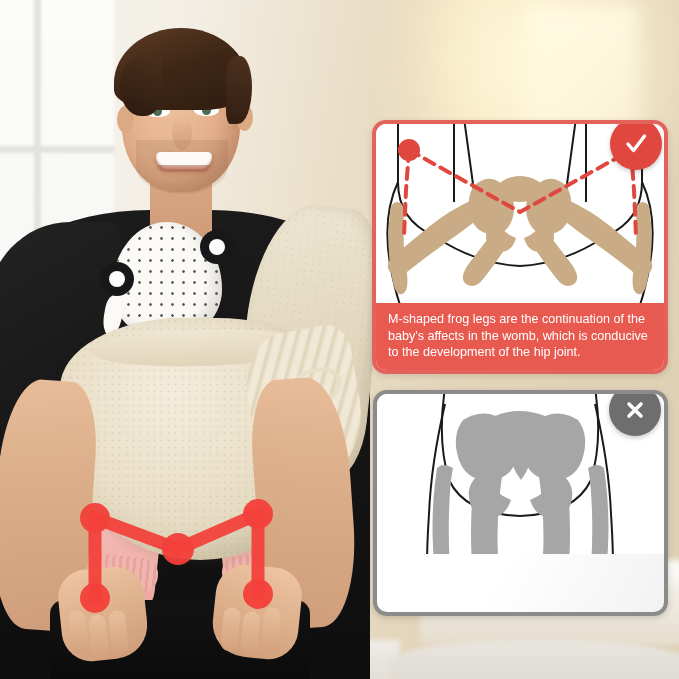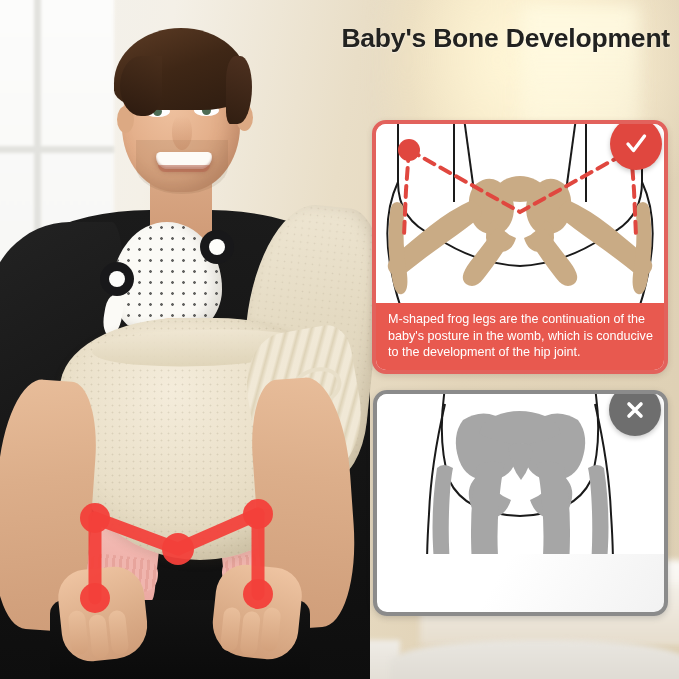--- a/index.html
+++ b/index.html
@@ -377,21 +377,20 @@
         <circle cx="95" cy="518" r="15"></circle>
         <circle cx="258" cy="514" r="15"></circle>
         <circle cx="178" cy="549" r="16"></circle>
         <circle cx="95" cy="598" r="15"></circle>
         <circle cx="258" cy="594" r="15"></circle>
       </g>
     </svg>
   </div>
 
   <div class="title">
-    <div>Baby's Bone Development</div>
   </div>
 
   <div class="card card-good">
     <svg class="diagram" viewBox="0 0 288 180">
       <rect x="0" y="0" width="288" height="180" fill="#ffffff"></rect>
 
       <path d="M22,-6 L22,58 Q22,96 58,112 Q100,140 144,142 Q188,140 230,112 Q266,96 266,58 L266,-6" fill="none" stroke="#1a1a1a" stroke-width="2"></path>
       <path d="M78,-6 L78,78" fill="none" stroke="#1a1a1a" stroke-width="2"></path>
       <path d="M88,-6 L100,82" fill="none" stroke="#1a1a1a" stroke-width="2"></path>
       <path d="M188,82 L200,-6" fill="none" stroke="#1a1a1a" stroke-width="2"></path>
@@ -424,21 +423,21 @@
       <circle cx="33" cy="26" r="11" fill="#e0473f"></circle>
       <circle cx="255" cy="26" r="11" fill="#e0473f"></circle>
     </svg>
 
     <div class="badge badge-check">
       <svg width="30" height="30" viewBox="0 0 30 30" aria-hidden="true">
         <path d="M7,15 L12.5,21.5 L23.5,7" fill="none" stroke="#fff" stroke-width="3.4" stroke-linecap="round" stroke-linejoin="round"></path>
       </svg>
     </div>
 
-    <div class="caption cap-good">M-shaped frog legs are the continuation of the baby's posture in the womb, which is conducive to the development of the hip joint.</div>
+    <div class="caption cap-good">M-shaped frog legs are the continuation of the baby's affects in the womb, which is conducive to the development of the hip joint.</div>
   </div>
 
   <div class="card card-bad">
     <svg class="diagram" viewBox="0 0 287 160">
       <rect x="0" y="0" width="287" height="160" fill="#ffffff"></rect>
 
       <path d="M68,-6 Q60,46 72,86 Q88,120 143,122 Q198,120 214,86 Q226,46 218,-6" fill="none" stroke="#1a1a1a" stroke-width="2"></path>
 
       <path d="M68,10 Q54,70 52,120 Q50,150 50,172" fill="none" stroke="#1a1a1a" stroke-width="2"></path>
       <path d="M218,10 Q232,70 234,120 Q236,150 236,172" fill="none" stroke="#1a1a1a" stroke-width="2"></path>

